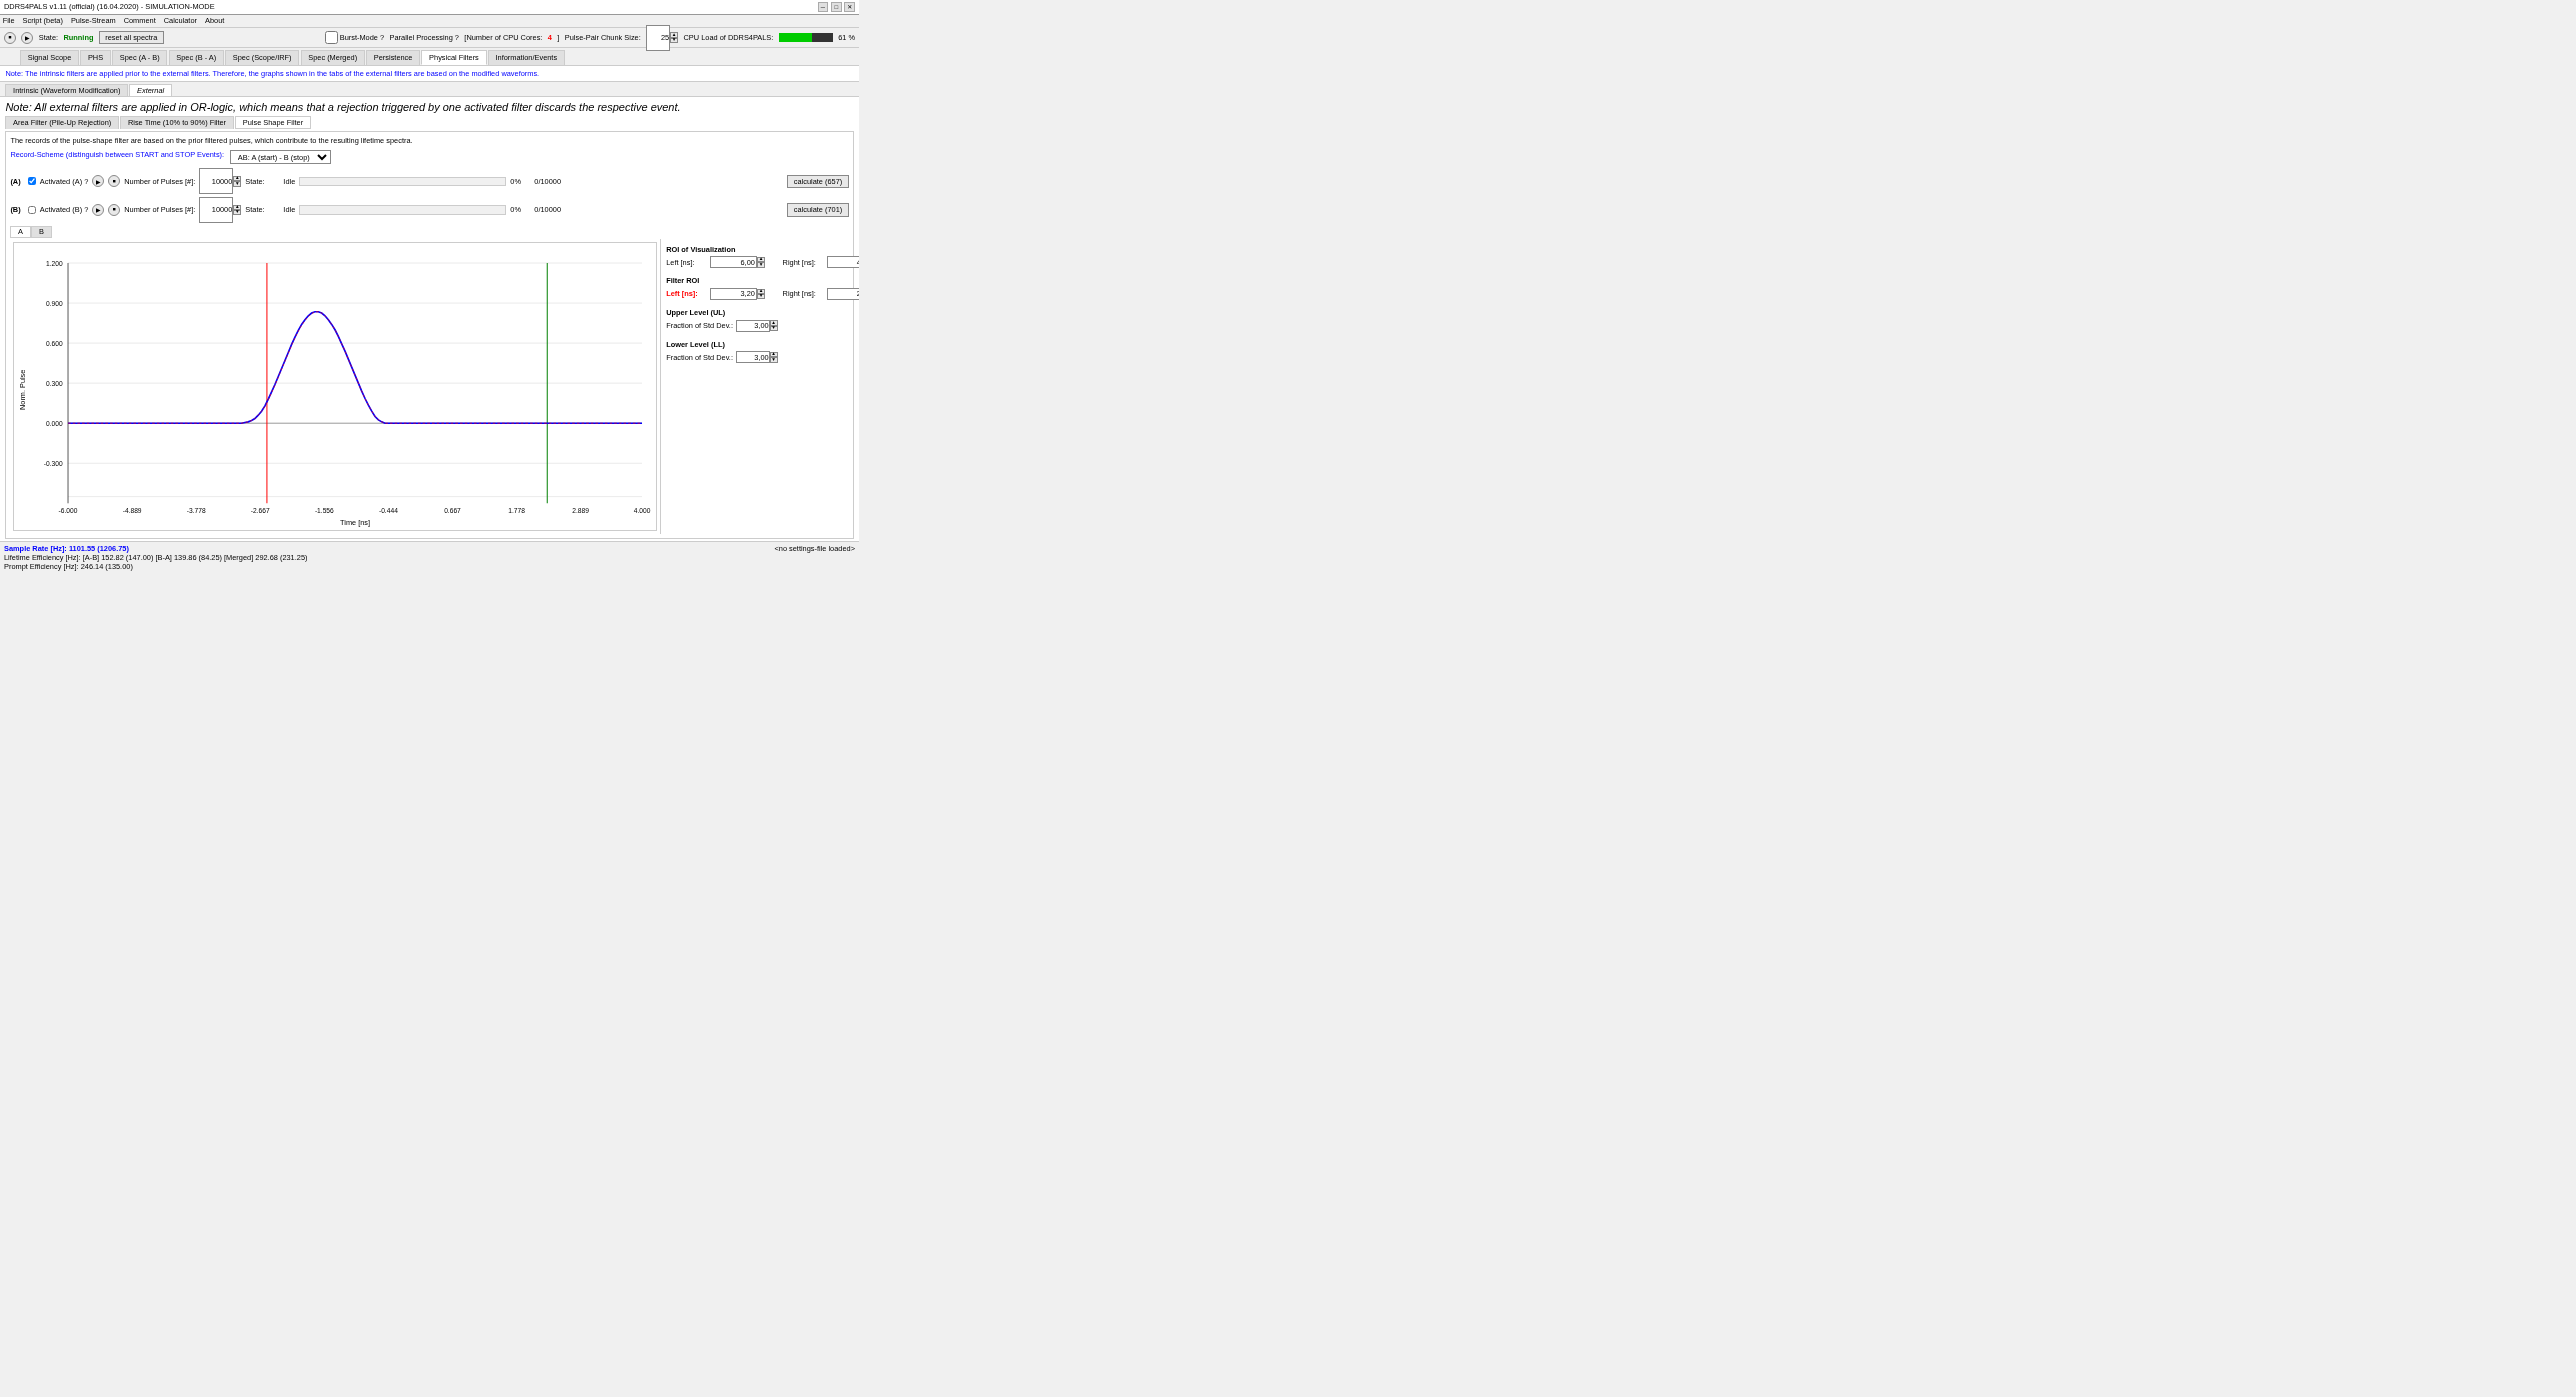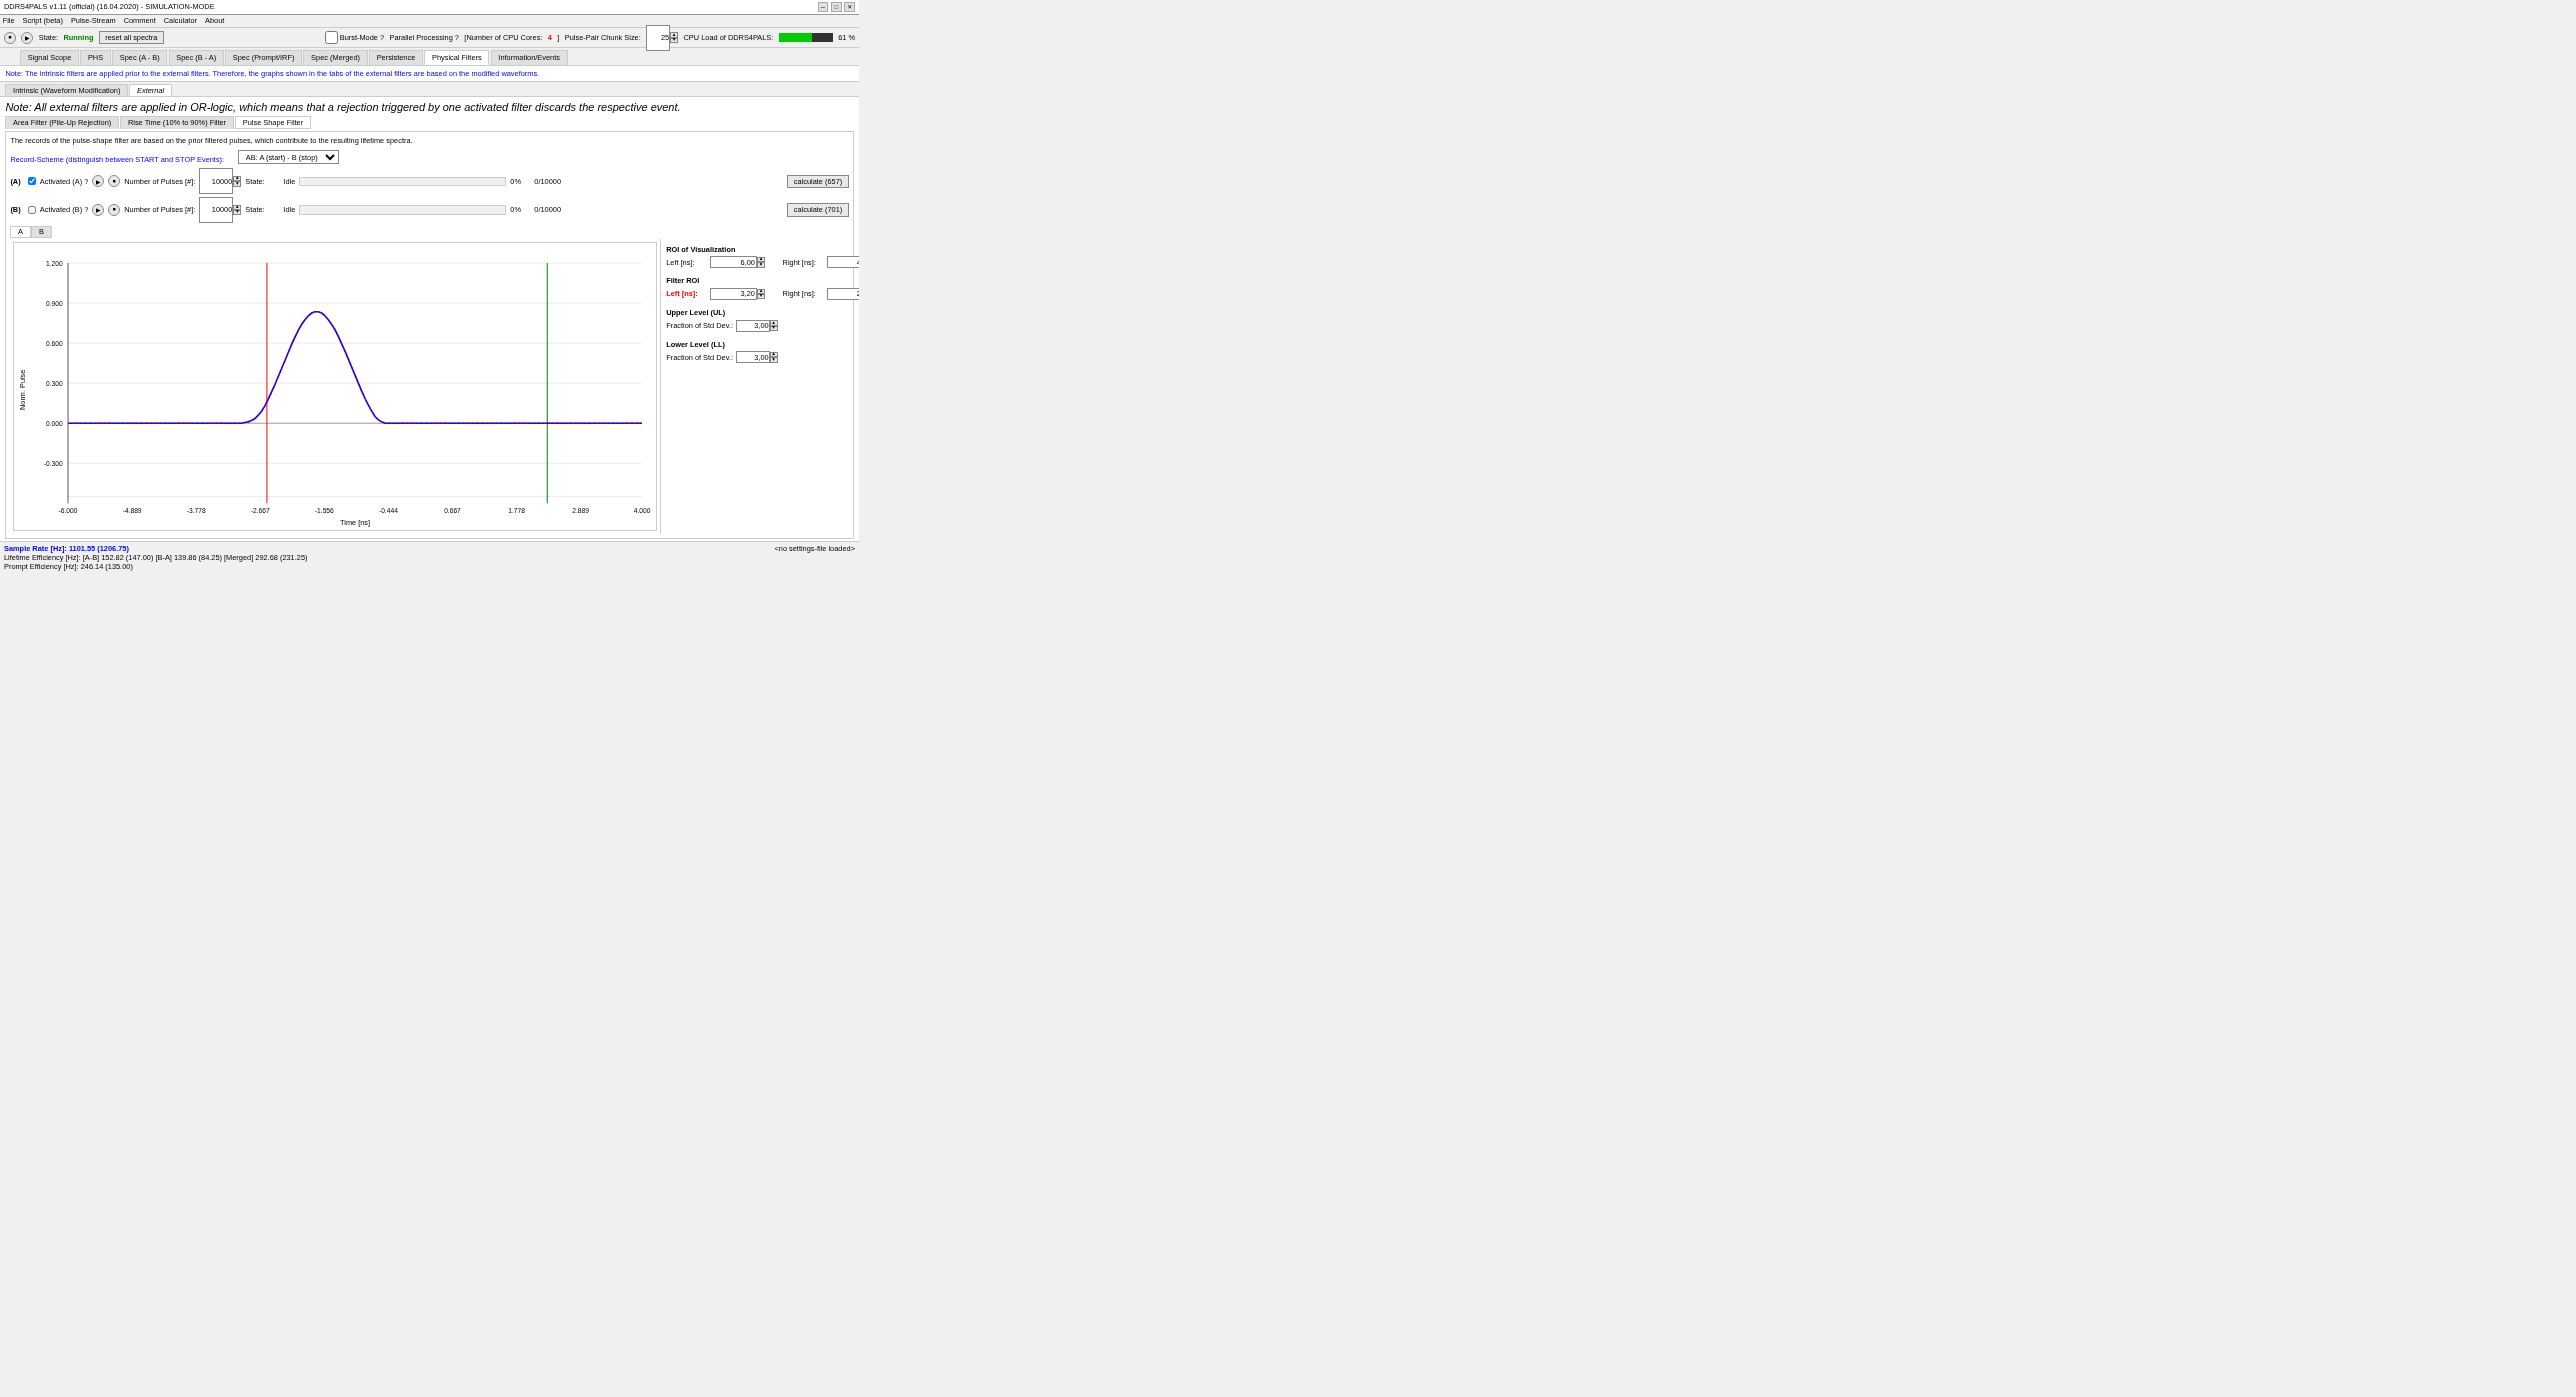--- a/index.html
+++ b/index.html
@@ -44,21 +44,21 @@
     
     
     .note2 { font-size: 11px; padding: 1.3px 0; color: #000; font-style: italic; }
     
     
     .filter-tabs { display: flex; gap: 1.3px; padding: 1.3px 0; }
     .filter-tab { padding: 1.3px 6.7px; border: 0.7px solid #ccc; border-bottom: none; background: #e0e0e0; cursor: pointer; font-size: 7.4px; }
     .filter-tab.active { background: #fff; border: 0.7px solid #ccc; }
     
     
-    .record-scheme { display: flex; align-items: flex-end; gap: 14px; padding: 2.7px 0; font-size: 7.4px; }
+    .record-scheme { display: flex; align-items: flex-start; gap: 6px; padding: 2.7px 0; font-size: 7.4px; }
     .record-scheme-label { color: blue; }
     .select-box { border: 0.7px solid #888; padding: 0.7px 2.7px; font-size: 7.4px; background: #fff; }
     
     
     .channel-row { display: flex; align-items: center; gap: 4px; padding: 1.3px 0; font-size: 7.4px; }
     .channel-label { font-size: 7.4px; font-weight: bold; min-width: 13.4px; }
     .progress-container { flex: 1; height: 9.4px; background: #f0f0f0; border: 0.7px solid #ccc; position: relative; }
     .progress-fill { height: 100%; background: #c0c0c0; }
     .state-text { min-width: 34px; }
     .percent-text { min-width: 20px; }
@@ -156,21 +156,21 @@
     </div>
     <span>61 %</span>
   </div>
 </div>
 
 <div class="main-tabs">
   <div class="tab">Signal Scope</div>
   <div class="tab">PHS</div>
   <div class="tab">Spec (A - B)</div>
   <div class="tab">Spec (B - A)</div>
-  <div class="tab">Spec (Prompt/IRF)</div>
+  <div class="tab">Spec (Scope/IRF)</div>
   <div class="tab">Spec (Merged)</div>
   <div class="tab">Persistence</div>
   <div class="tab active">Physical Filters</div>
   <div class="tab">Information/Events</div>
 </div>
 
 <div class="note-blue">Note: The intrinsic filters are applied prior to the external filters. Therefore, the graphs shown in the tabs of the external filters are based on the modified waveforms.</div>
 
 <div style="background:#f0f0f0; padding: 2px 5.4px 0; display:flex; gap:1.3px; border-bottom: 0.7px solid #ccc;">
   <div class="sub-tab">Intrinsic (Waveform Modification)</div>

